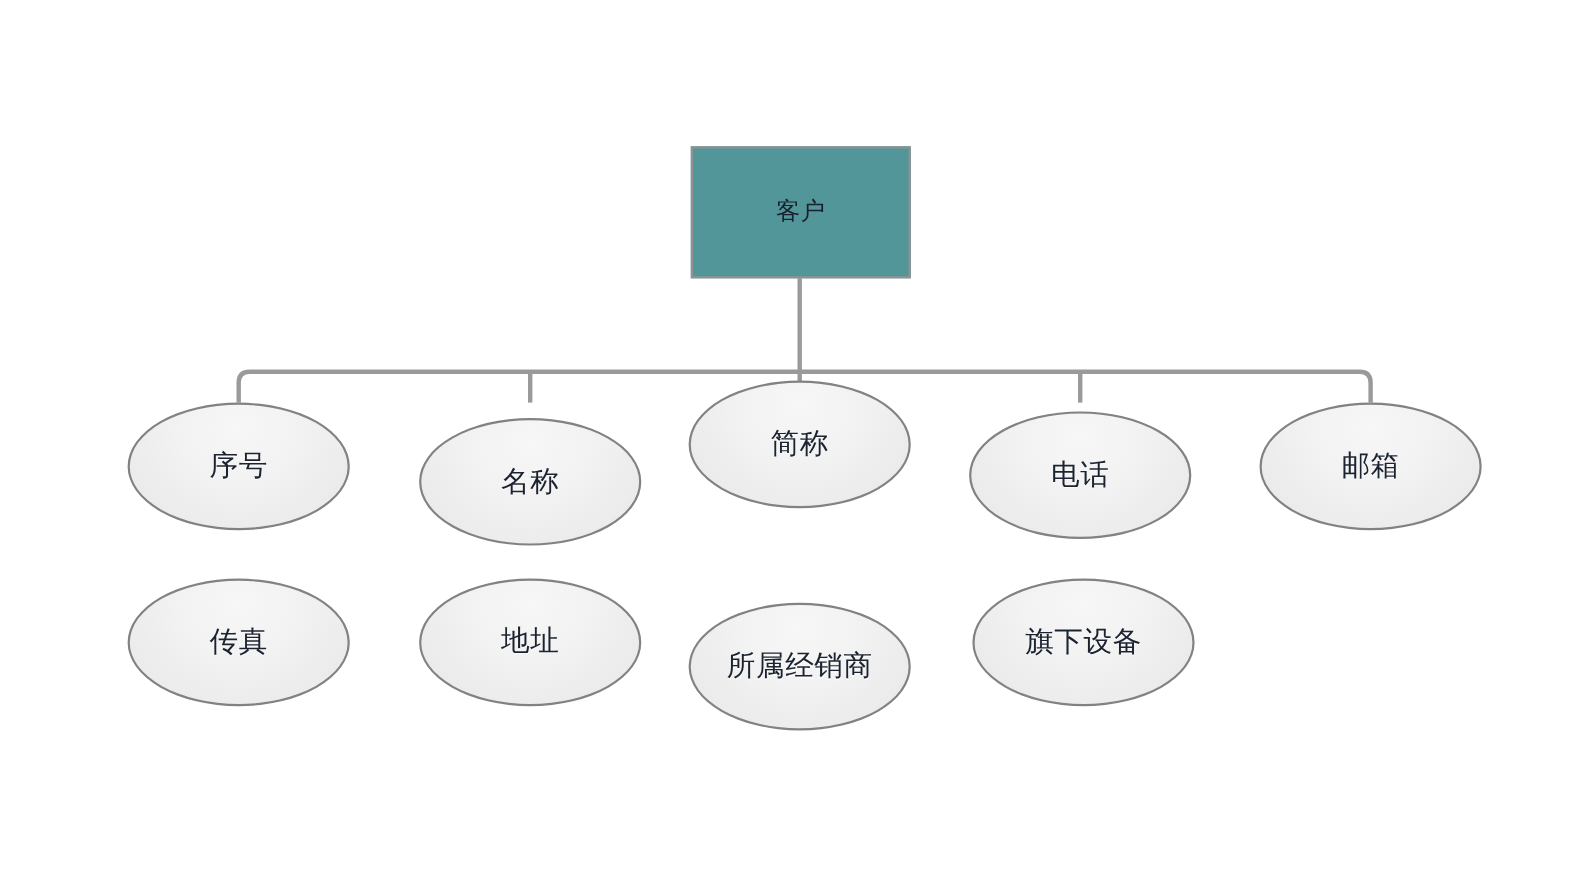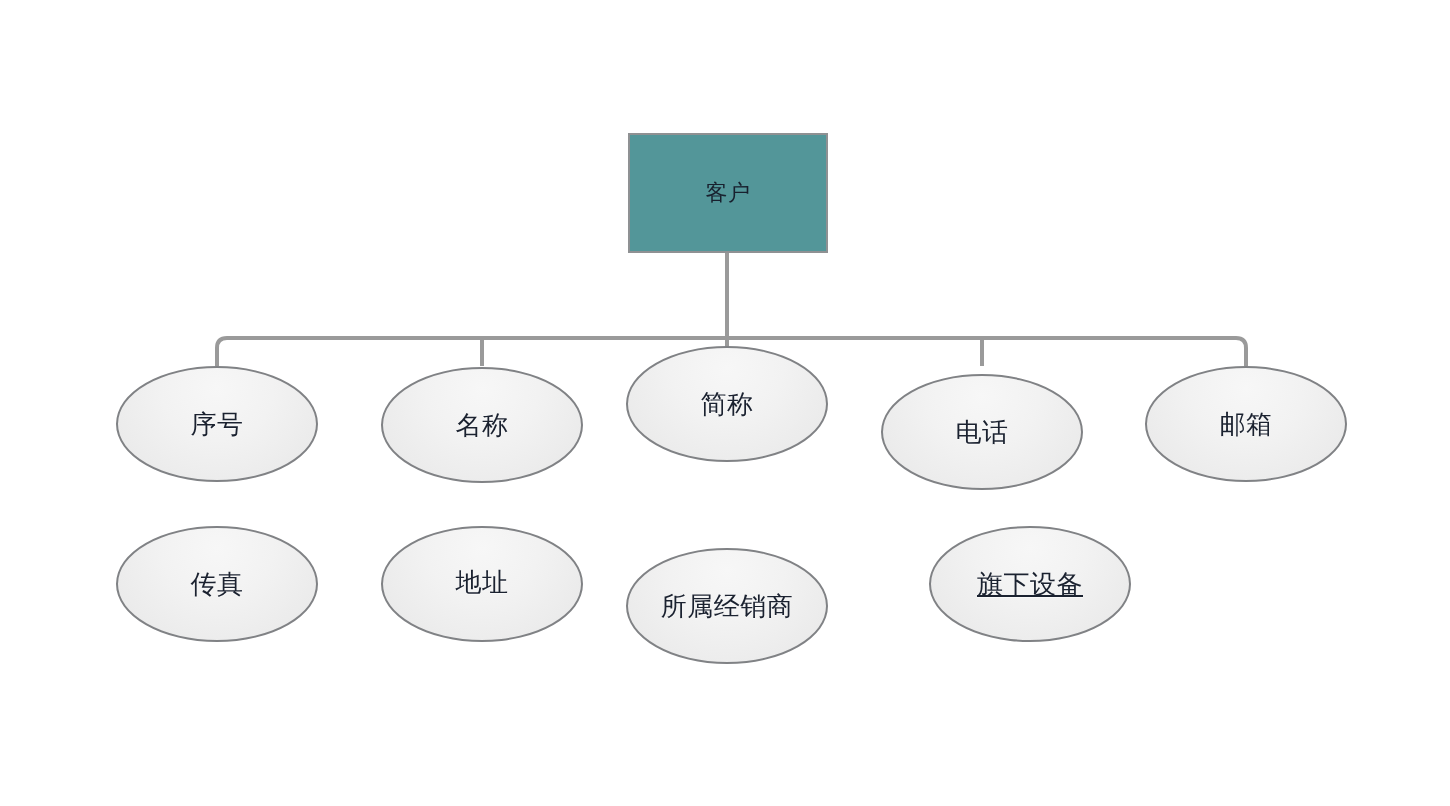--- a/index.html
+++ b/index.html
@@ -74,39 +74,39 @@
   </svg>
 
   <div class="node node-root" id="root-node" style="left: 628px; top: 133px; width: 200px; height: 120px; background: rgb(83, 150, 153); border-color: rgb(143, 145, 147); color: rgb(24, 32, 46);">
     <span class="node-label">客户</span>
   </div>
 
   <div id="nodes-layer">
       <div class="node node-ellipse" style="left: 116px; top: 366px; width: 202px; height: 116px; border-color: rgb(128, 130, 133); color: rgb(27, 34, 48);">
         <span class="node-label">序号</span>
       </div>
-      <div class="node node-ellipse" style="left: 381px; top: 367px; width: 202px; height: 116px; border-color: rgb(128, 130, 133); color: rgb(27, 34, 48);">
+      <div class="node node-ellipse" style="left: 381px; top: 380px; width: 202px; height: 116px; border-color: rgb(128, 130, 133); color: rgb(27, 34, 48);">
         <span class="node-label">名称</span>
       </div>
       <div class="node node-ellipse" style="left: 626px; top: 346px; width: 202px; height: 116px; border-color: rgb(128, 130, 133); color: rgb(27, 34, 48);">
         <span class="node-label">简称</span>
       </div>
       <div class="node node-ellipse" style="left: 881px; top: 374px; width: 202px; height: 116px; border-color: rgb(128, 130, 133); color: rgb(27, 34, 48);">
         <span class="node-label">电话</span>
       </div>
       <div class="node node-ellipse" style="left: 1145px; top: 366px; width: 202px; height: 116px; border-color: rgb(128, 130, 133); color: rgb(27, 34, 48);">
         <span class="node-label">邮箱</span>
       </div>
       <div class="node node-ellipse" style="left: 116px; top: 526px; width: 202px; height: 116px; border-color: rgb(128, 130, 133); color: rgb(27, 34, 48);">
         <span class="node-label">传真</span>
       </div>
       <div class="node node-ellipse" style="left: 381px; top: 526px; width: 202px; height: 116px; border-color: rgb(128, 130, 133); color: rgb(27, 34, 48); font-family: Liberation Mono, monospace;">
         <span class="node-label">地址</span>
       </div>
       <div class="node node-ellipse" style="left: 626px; top: 548px; width: 202px; height: 116px; border-color: rgb(128, 130, 133); color: rgb(27, 34, 48);">
         <span class="node-label">所属经销商</span>
       </div>
-      <div class="node node-ellipse" style="left: 929px; top: 526px; width: 202px; height: 116px; border-color: rgb(128, 130, 133); color: rgb(27, 34, 48); text-decoration: underline;">
+      <div class="node node-ellipse" style="left: 884px; top: 526px; width: 202px; height: 116px; border-color: rgb(128, 130, 133); color: rgb(27, 34, 48);">
         <span class="node-label">旗下设备</span>
       </div>
     </div>
 
 </div>
 
 </body></html>

